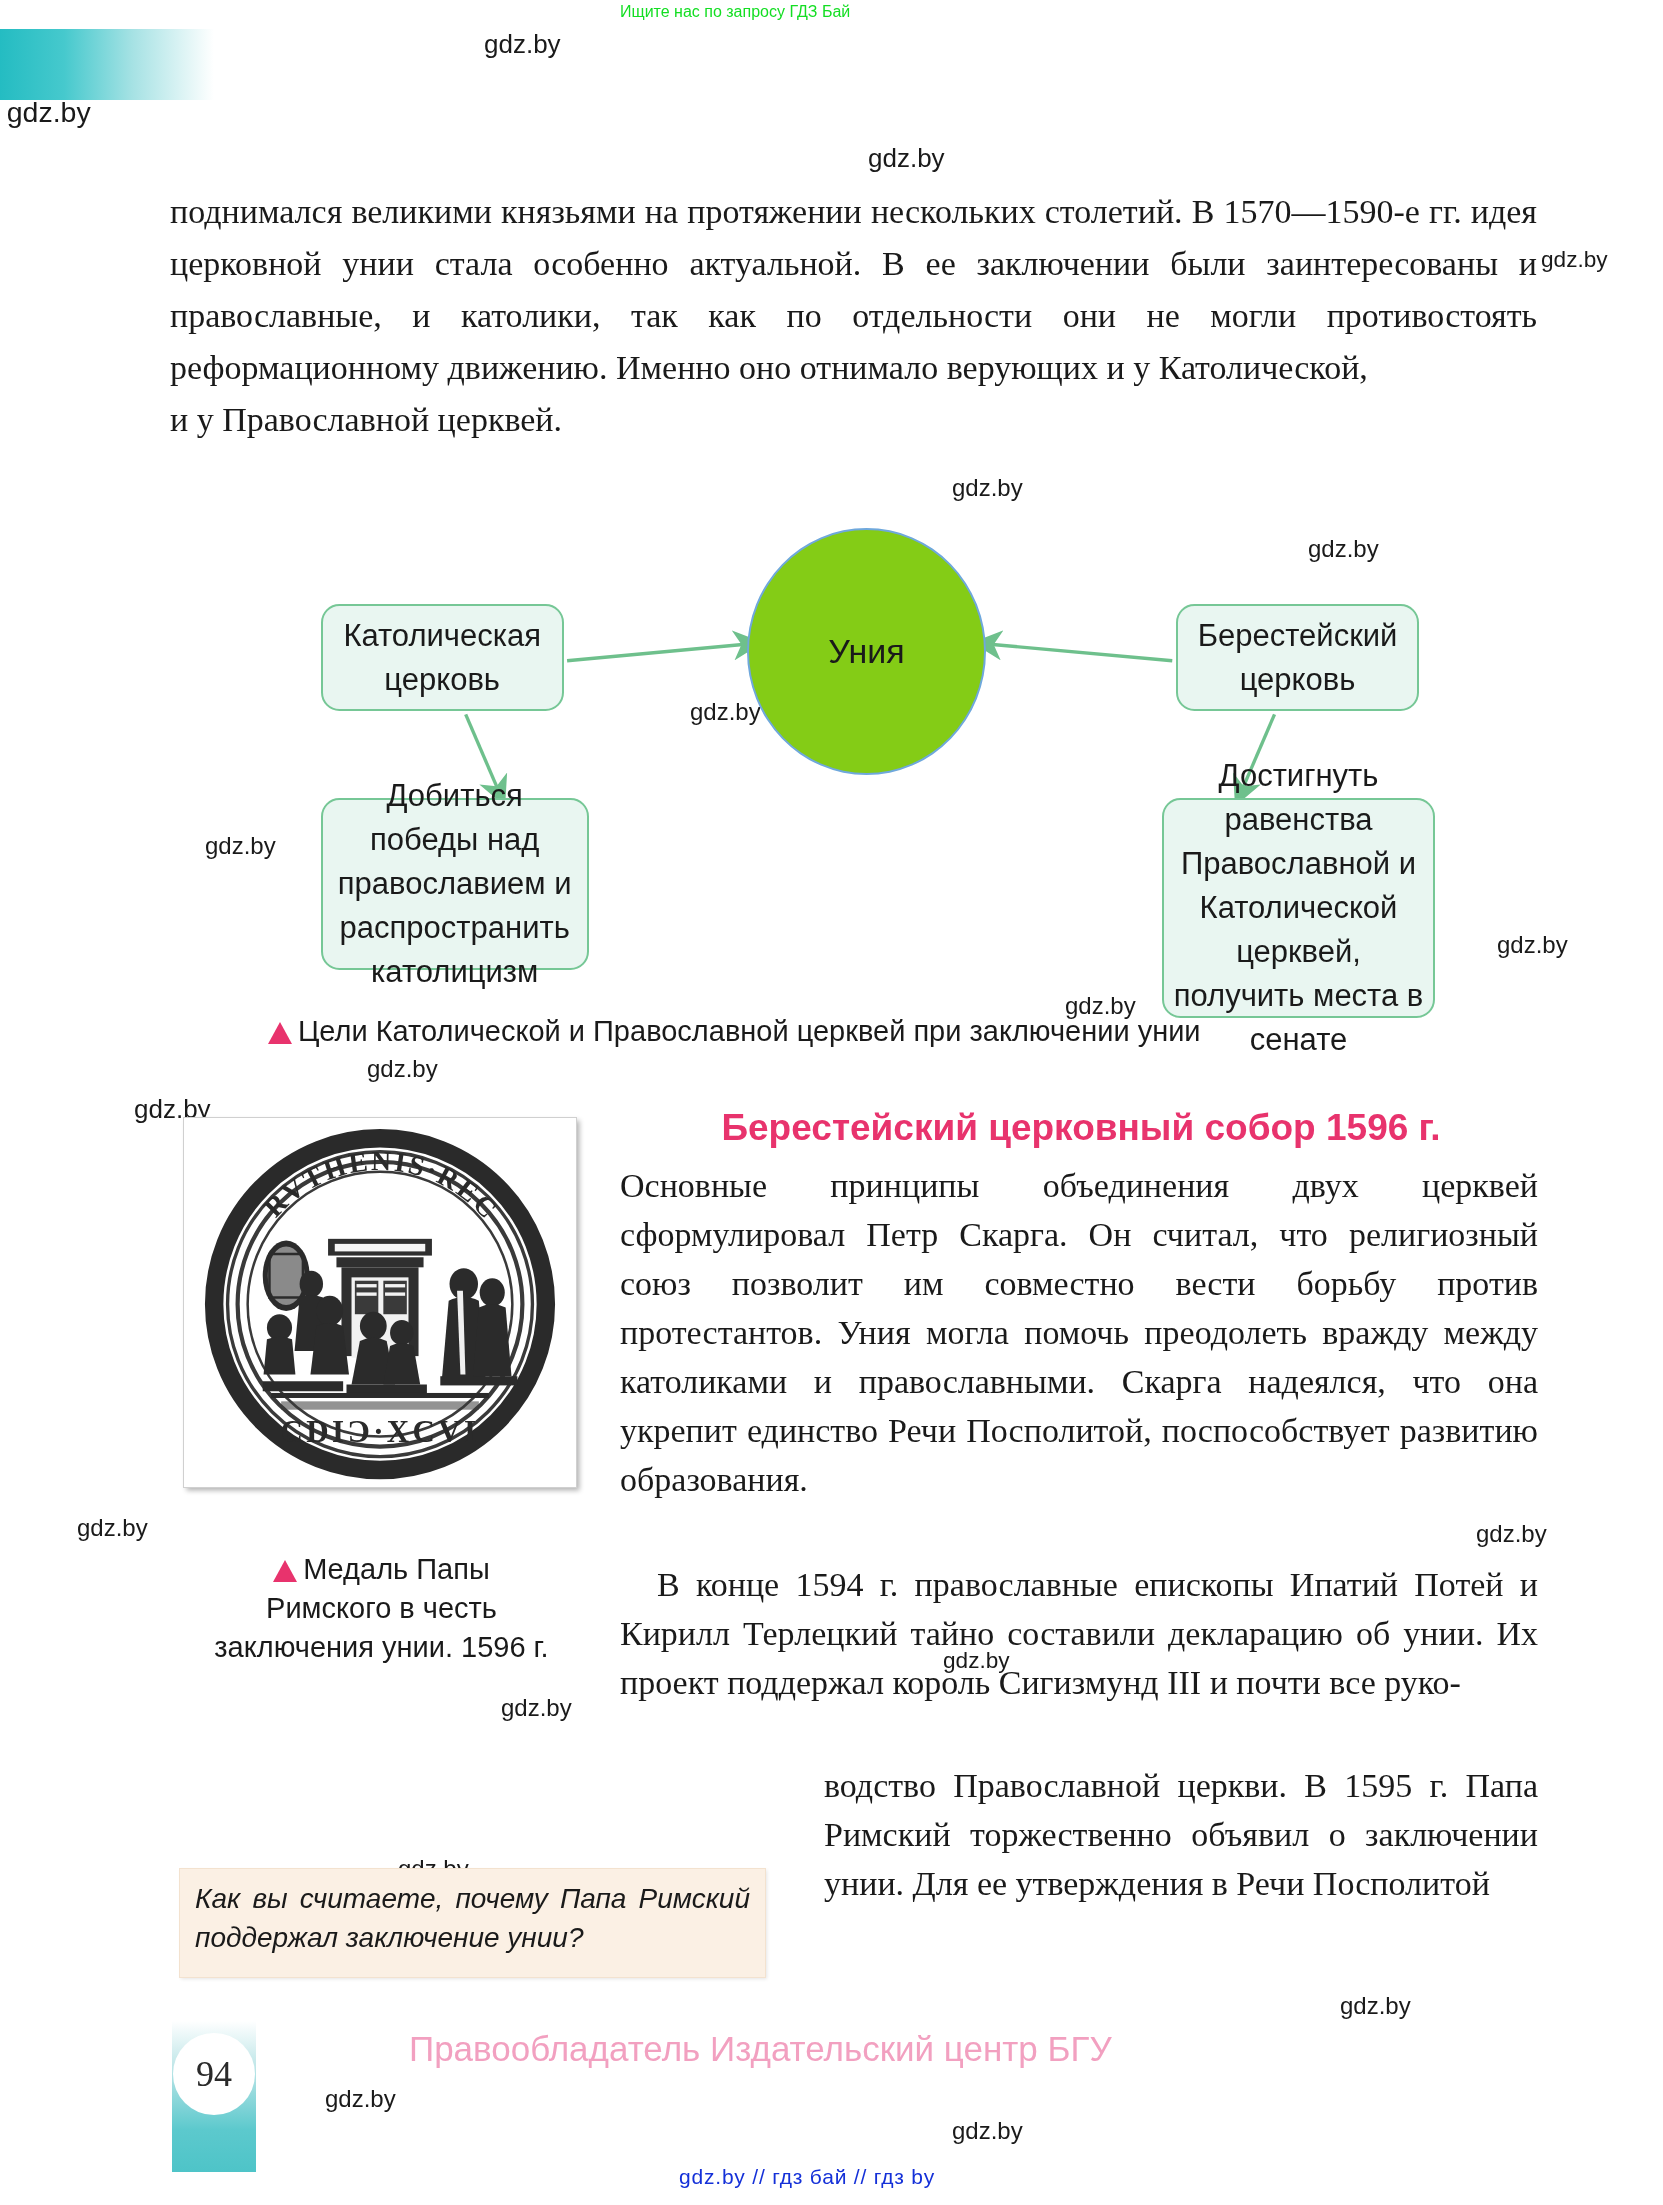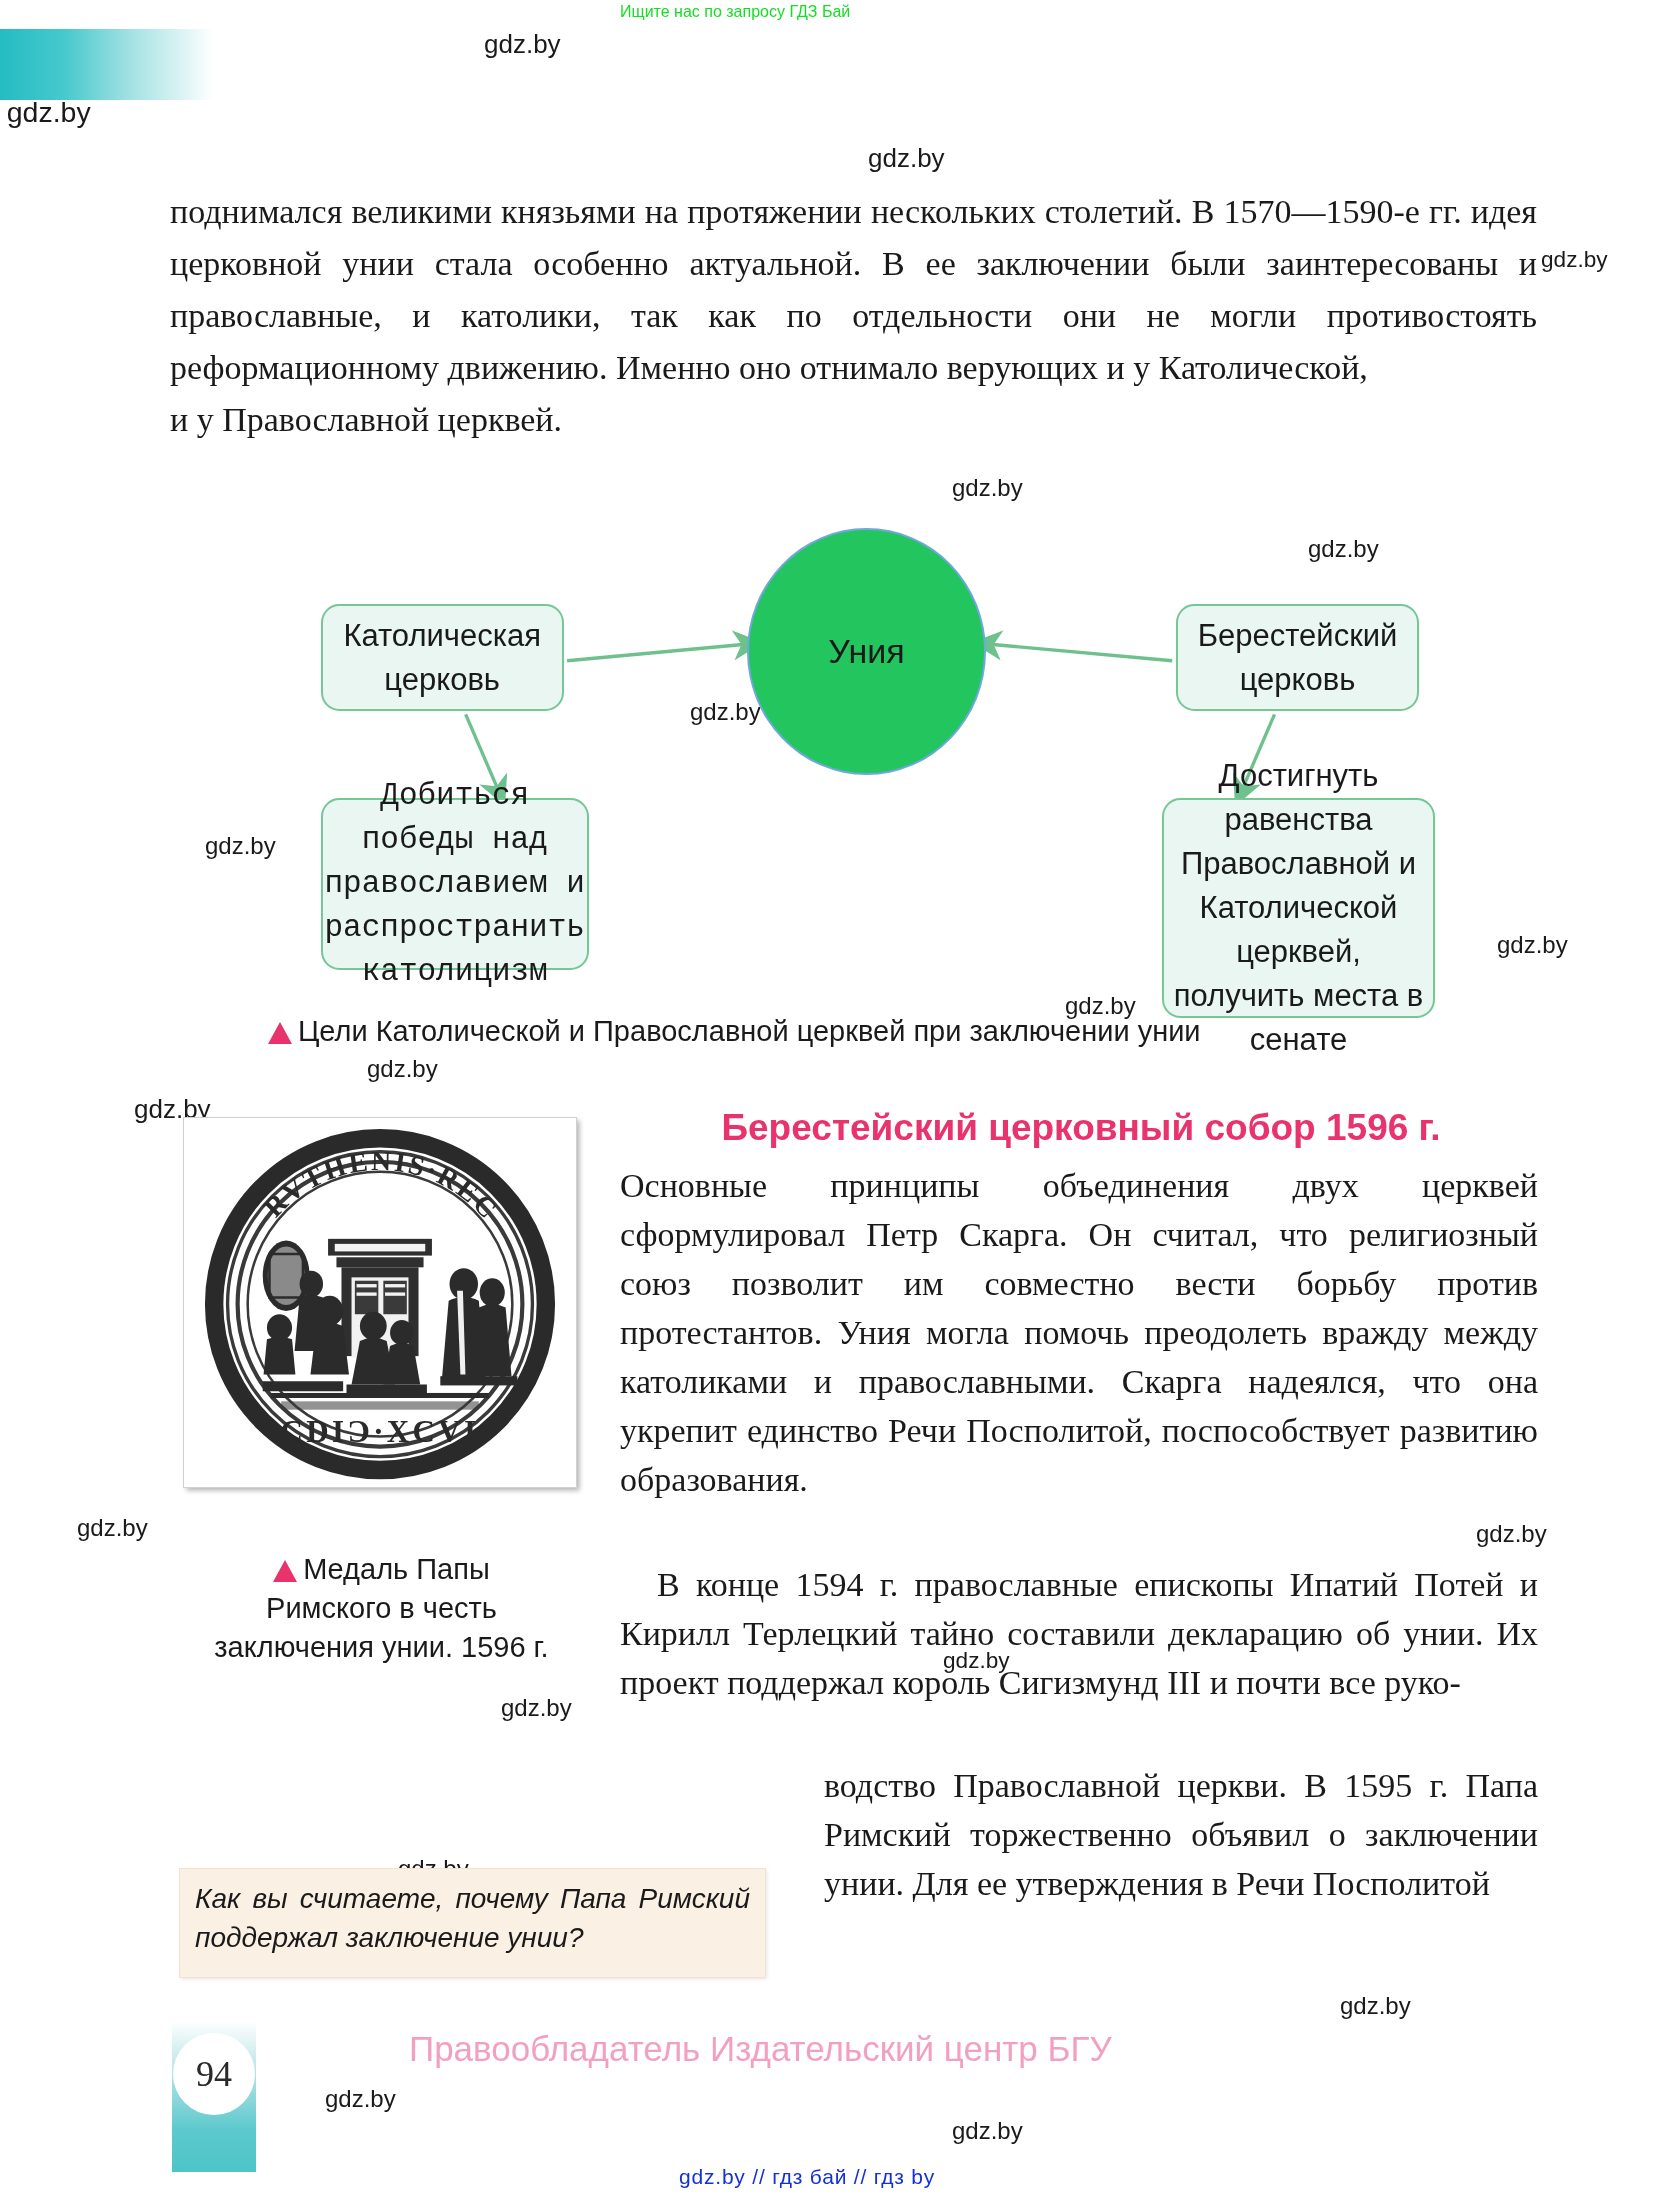--- a/index.html
+++ b/index.html
@@ -110,28 +110,28 @@
     justify-content: center;
     text-align: center;
     font-family: "Liberation Sans", sans-serif;
     color: #1a1a1a;
     font-size: 31px;
     line-height: 44px;
     padding: 6.7px 8.4px;
   }
   #box-cath  { left: 1.7px;   top: 101px; width: 243px; height: 107px; }
   #box-orth  { left: 857px; top: 101px; width: 243px; height: 107px; }
-  #box-goal1 { left: 1.7px;   top: 295px; width: 268px; height: 172px; font-family: Liberation Mono, monospace; }
+  #box-goal1 { left: 1.7px;   top: 295px; width: 268px; height: 172px; }
   #box-goal2 { left: 843px; top: 295px; width: 273px; height: 220px; }
   #ellipse-unia {
     position: absolute;
     left: 428px; top: 25px;
     width: 239px; height: 247px;
     border-radius: 50%;
-    background: #22c55e;
+    background: #84cc16;
     border: 2.5px solid #6fa8dc;
     display: flex;
     align-items: center;
     justify-content: center;
     font-family: "Liberation Sans", sans-serif;
     font-size: 34px;
     color: #1a1a1a;
   }
 
   

